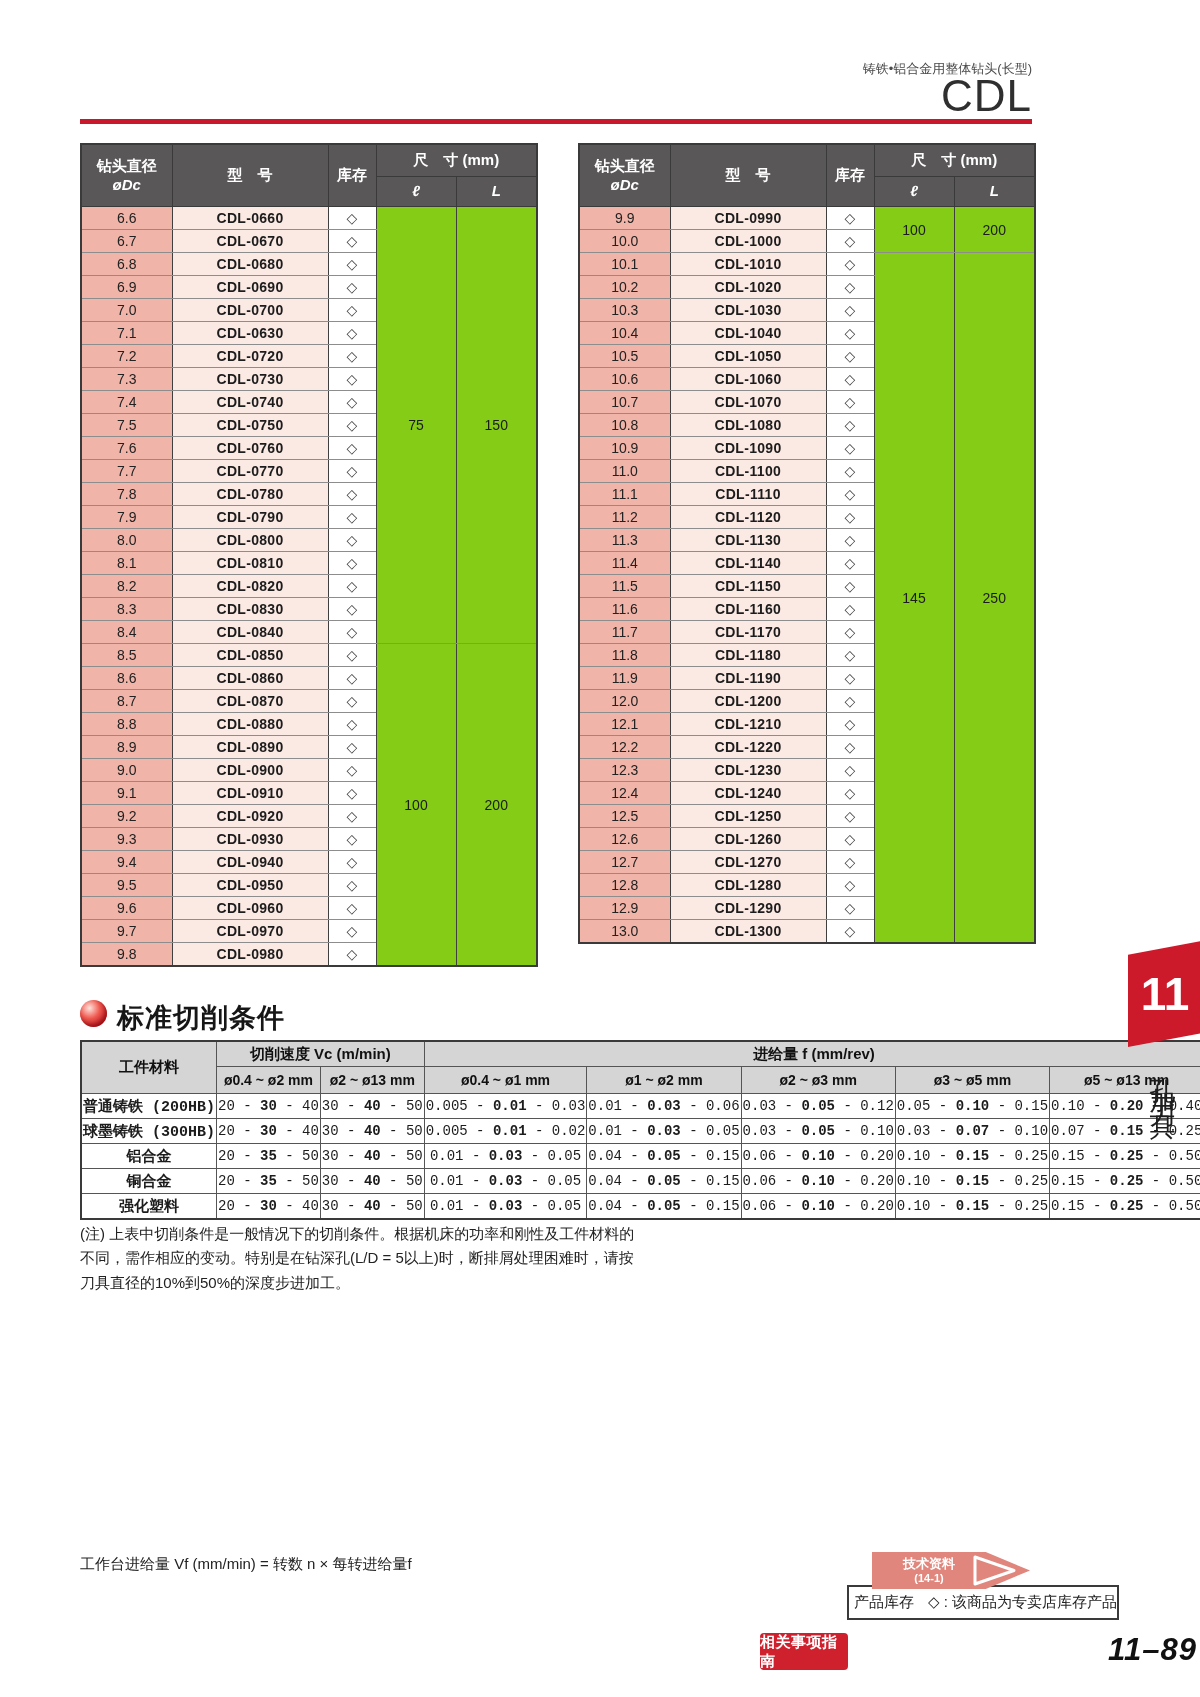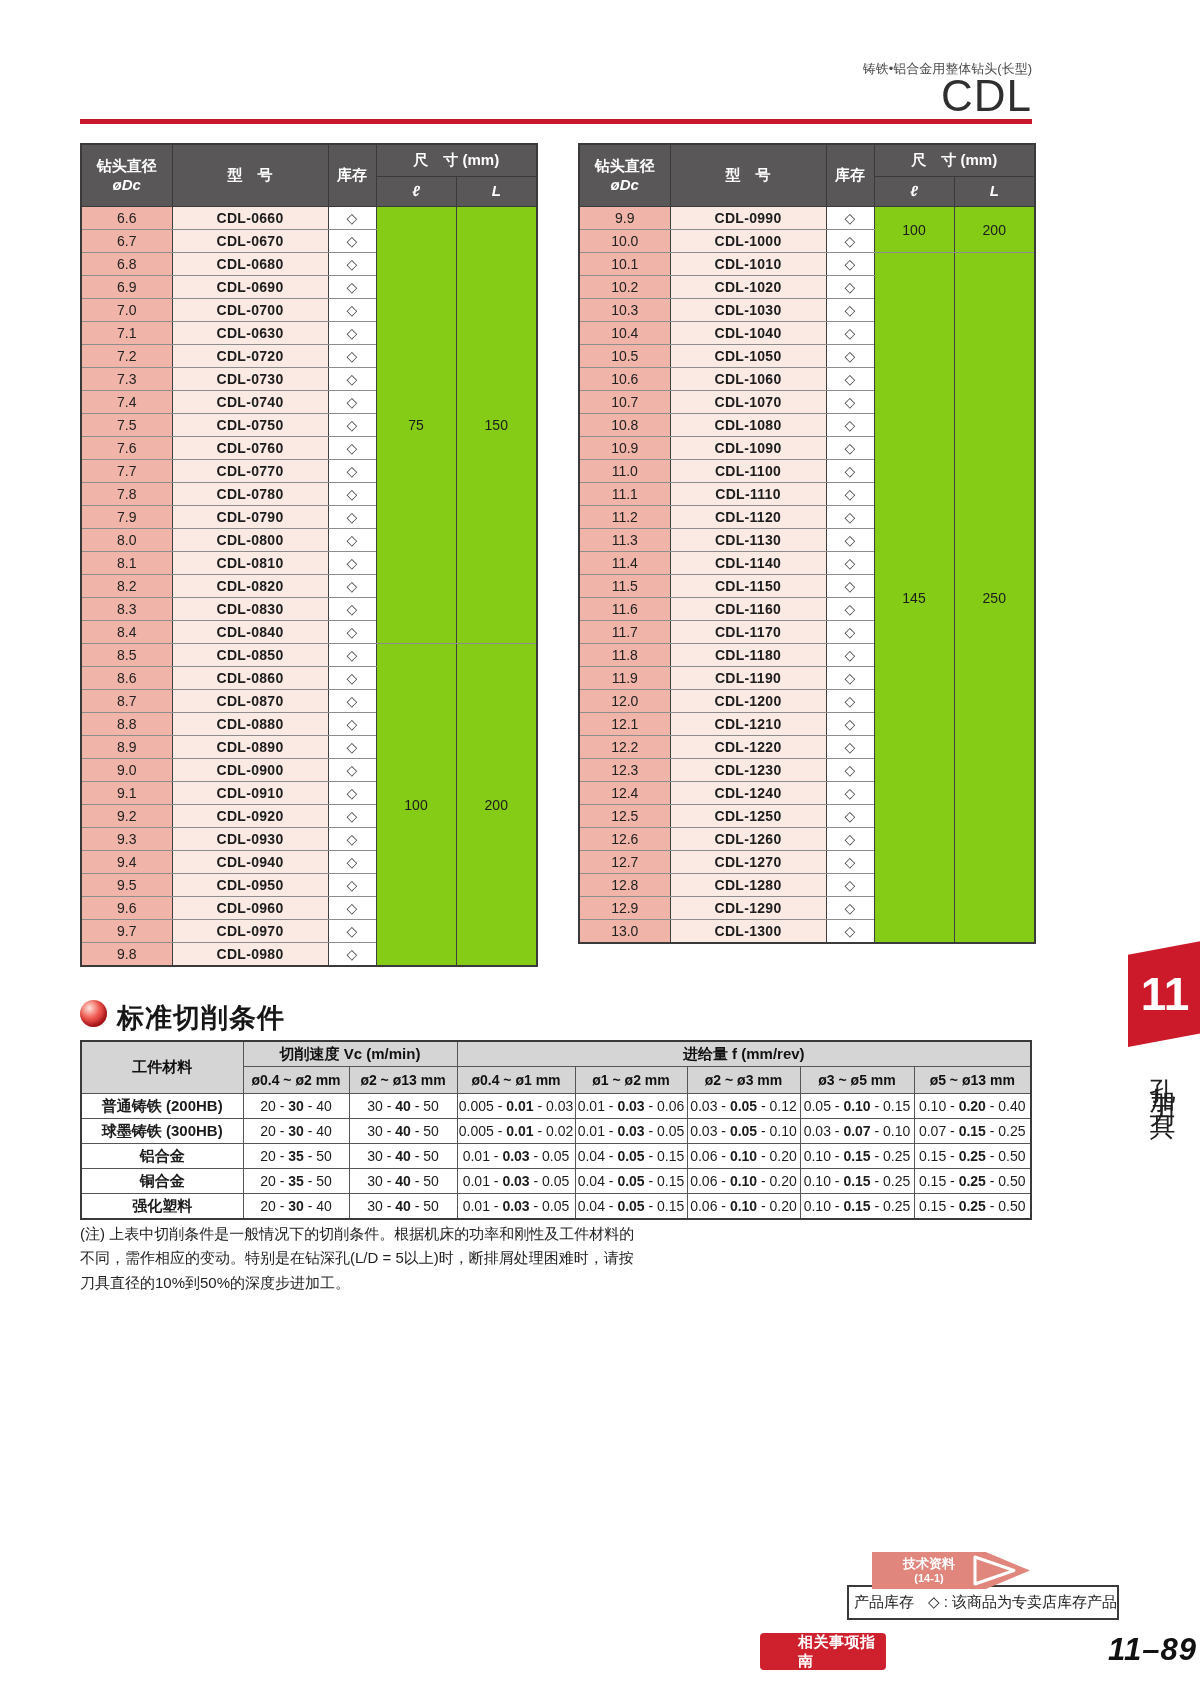--- a/index.html
+++ b/index.html
@@ -46,21 +46,21 @@
 
   #cut-table{left:80px;top:1040px;border-collapse:collapse;table-layout:fixed;background:#fff;border:2px solid #3a3a3a;}
   #cut-table th{
     background:#d5d5d6;color:#111;font-size:14px;font-weight:bold;
     border:1px solid #555;padding:0 2px;text-align:center;
   }
   #cut-table thead tr:first-child th{height:24px;font-size:15px;}
   #cut-table thead tr:last-child th{height:26px;}
   #cut-table td{
     background:#fff;text-align:center;font-size:14px;height:24px;
-    border:1px solid #555;padding:0 1px;white-space:nowrap;
+    border:1px solid #555;padding:0 1px;white-space:nowrap;font-family:Liberation Mono, monospace;
   }
   #cut-table td.mat{font-weight:bold;font-size:15px;}
   #cut-table .b{font-weight:bold;}
 
   
   #notes{left:80px;top:1222px;width:567px;font-size:15px;line-height:1.62;color:#222;}
   #notes p{margin:0;}
   #formulas{left:80px;top:1548px;font-size:15px;line-height:2.1;color:#222;}
 
   
@@ -78,21 +78,21 @@
   #chapter-tab .num{color:#fff;font-size:46px;font-weight:bold;}
   #side-category{
     left:1146px;top:1058px;writing-mode:vertical-rl;text-orientation:upright;
     font-size:26px;letter-spacing:9px;color:#1d1d1d;
   }
 
   
   #guide-tab{
     left:760px;top:1633px;width:88px;height:37px;background:#cf202e;border-radius:4px;
     color:#fff;font-size:15px;font-weight:bold;display:flex;align-items:center;justify-content:center;
-    letter-spacing:.5px;cursor:pointer;padding-left:38px;
+    letter-spacing:.5px;cursor:pointer;
   }
   #tech-tab{left:872px;top:1552px;width:158px;height:37px;cursor:pointer;}
   #tech-tab .tech-body{
     position:absolute;inset:0;background:#e0867c;
     clip-path:polygon(0 0,72% 0,100% 50%,72% 100%,0 100%);
   }
   #tech-tab .tech-text{
     position:absolute;left:0;top:0;width:114px;height:37px;color:#fff;font-weight:bold;
     display:flex;flex-direction:column;align-items:center;justify-content:center;line-height:1.1;
   }
@@ -577,20 +577,21 @@
         </tr>
       </tbody>
     </table>
   </div>
 
 <div class="abs" id="notes">
   <p>(注) 上表中切削条件是一般情况下的切削条件。根据机床的功率和刚性及工件材料的不同，需作相应的变动。特别是在钻深孔(L/D = 5以上)时，断排屑处理困难时，请按刀具直径的10%到50%的深度步进加工。</p>
 </div>
 
 <div class="abs" id="formulas">
+  <div>工作台进给量 Vf (mm/min) = 转数 n ×  每转进给量f</div>
 </div>
 
 <div class="abs" id="stock-legend">
   <span>产品库存</span>
   <span>◇ : 该商品为专卖店库存产品</span>
 </div>
 
 <div class="abs" id="chapter-tab">
   <span class="num">11</span>
 </div>

